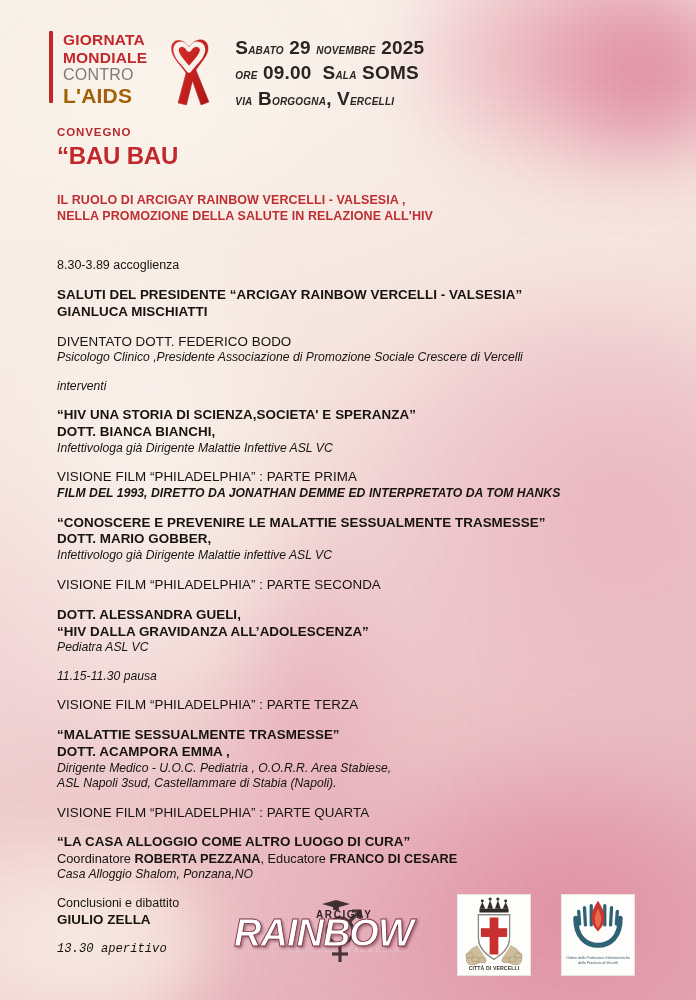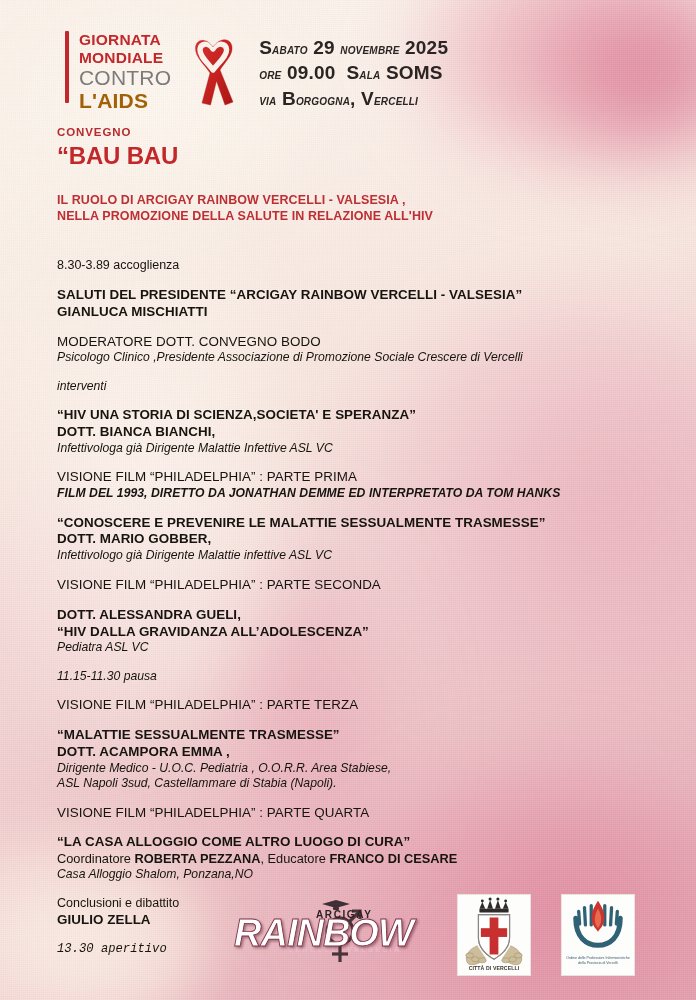--- a/index.html
+++ b/index.html
@@ -91,21 +91,21 @@
       repeating-linear-gradient(90deg, rgba(255,255,255,0.03) 0 1px, rgba(0,0,0,0.01) 1px 2px);
     opacity: 0.85;
   }
 
   
   #content { position: relative; z-index: 5; height: 100%; }
 
   
   .header {
     position: absolute;
-    top: 31px; left: 65px;
+    top: 31px; left: 49px;
     display: flex;
     align-items: flex-start;
   }
 
   .wad-logo {
     display: flex;
     align-items: stretch;
     padding-right: 6px;
   }
   .wad-bar {
@@ -125,21 +125,21 @@
     font-family: "Liberation Sans", sans-serif;
     letter-spacing: 0.2px;
   }
   .wad-l1, .wad-l2 {
     font-size: 15.5px;
     font-weight: bold;
     color: #c2282b;
     margin-bottom: 2px;
   }
   .wad-l3 {
-    font-size: 21px;
+    font-size: 16px;
     font-weight: normal;
     color: #7b7b7b;
     margin-bottom: 2px;
   }
   .wad-l4 {
     font-size: 21px;
     font-weight: bold;
     color: #a16207;
     letter-spacing: 0.3px;
   }
@@ -319,21 +319,21 @@
 
     <div class="programme" id="programme">
         <div class="item">
           <div class="ln ln-plain">8.30-3.89 accoglienza</div>
         </div>
         <div class="item">
           <div class="ln ln-caps">SALUTI DEL PRESIDENTE “ARCIGAY RAINBOW VERCELLI - VALSESIA”</div>
           <div class="ln ln-caps">GIANLUCA MISCHIATTI</div>
         </div>
         <div class="item">
-          <div class="ln ln-capsreg">MODERATORE DOTT. CONVEGNO BODO</div>
+          <div class="ln ln-capsreg">DIVENTATO DOTT. FEDERICO BODO</div>
           <div class="ln ln-italic">Psicologo Clinico ,Presidente Associazione di Promozione Sociale Crescere di Vercelli</div>
         </div>
         <div class="item">
           <div class="ln ln-italic">interventi</div>
         </div>
         <div class="item">
           <div class="ln ln-caps">“HIV UNA STORIA DI SCIENZA,SOCIETA' E SPERANZA”</div>
           <div class="ln ln-caps">DOTT. BIANCA BIANCHI,</div>
           <div class="ln ln-italic">Infettivologa già Dirigente Malattie Infettive ASL VC</div>
         </div>

